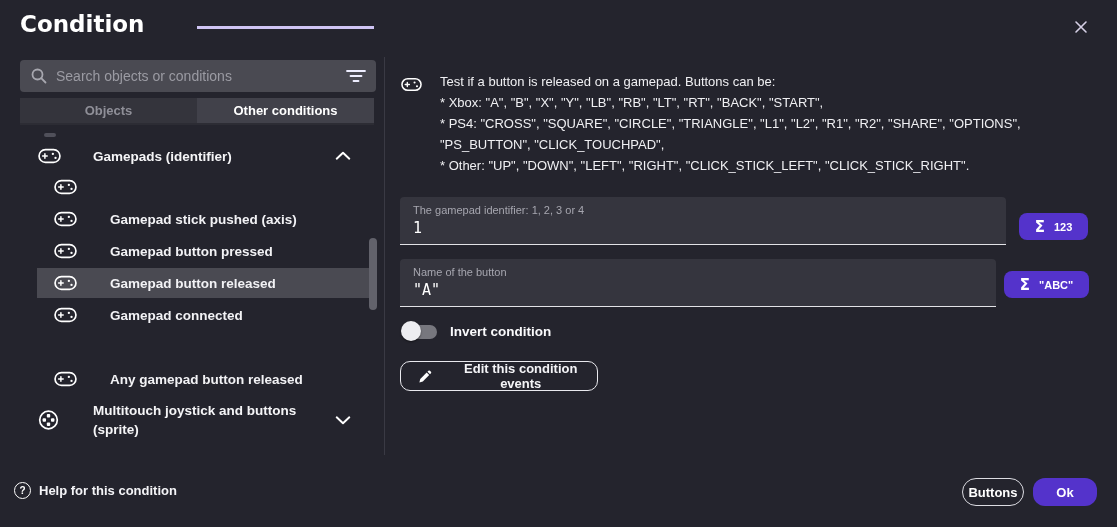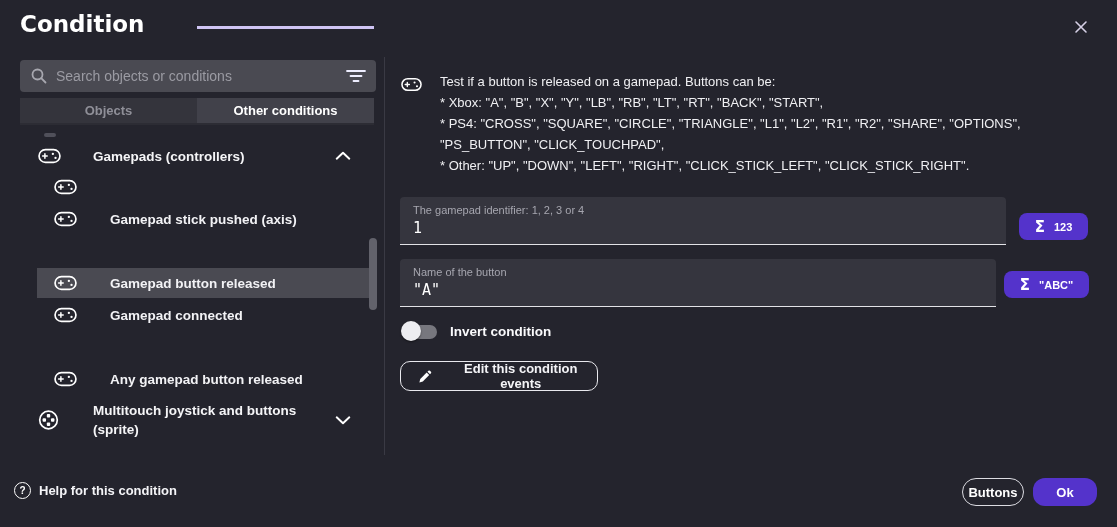--- a/index.html
+++ b/index.html
@@ -129,21 +129,21 @@
 
     <div class="row" style="top:11px;">
       <span class="icon-wrap group-icon" style="left:38px;">
         <svg width="23" height="16" viewBox="0 0 26 18">
           <rect x="1.2" y="1.8" width="23.6" height="14.4" rx="7.2" fill="none" stroke="#fff" stroke-width="1.9"></rect>
           <path d="M5.2 9h5.2 M7.8 6.4v5.2" stroke="#fff" stroke-width="1.7" stroke-linecap="round"></path>
           <circle cx="16.8" cy="6.6" r="1.3" fill="#fff"></circle>
             <circle cx="19.8" cy="11.2" r="1.3" fill="#fff"></circle>
         </svg>
       </span>
-      <span class="group-label" style="white-space:nowrap;">Gamepads (controllers)</span>
+      <span class="group-label" style="white-space:nowrap;">Gamepads (identifier)</span>
       <span class="chevron">
         <svg width="18" height="11" viewBox="0 0 20 12">
           <polyline points="3,9 10,2.5 17,9" fill="none" stroke="#fff" stroke-width="2.2" stroke-linecap="round" stroke-linejoin="round"></polyline>
         </svg>
       </span>
     </div>
 
     <div class="row" style="top:42px;">
       <span class="icon-wrap item-icon">
         <svg width="23" height="16" viewBox="0 0 26 18">
@@ -160,20 +160,31 @@
         <svg width="23" height="16" viewBox="0 0 26 18">
             <rect x="1.2" y="1.8" width="23.6" height="14.4" rx="7.2" fill="none" stroke="#fff" stroke-width="1.9"></rect>
             <path d="M5.2 9h5.2 M7.8 6.4v5.2" stroke="#fff" stroke-width="1.7" stroke-linecap="round"></path>
             <circle cx="16.8" cy="6.6" r="1.3" fill="#fff"></circle>
             <circle cx="19.8" cy="11.2" r="1.3" fill="#fff"></circle>
           </svg>
       </span>
       <span class="item-label">Gamepad stick pushed (axis)</span>
     </div>
 
+    <div class="row" style="top:106px;">
+      <span class="icon-wrap item-icon">
+        <svg width="23" height="16" viewBox="0 0 26 18">
+            <rect x="1.2" y="1.8" width="23.6" height="14.4" rx="7.2" fill="none" stroke="#fff" stroke-width="1.9"></rect>
+            <path d="M5.2 9h5.2 M7.8 6.4v5.2" stroke="#fff" stroke-width="1.7" stroke-linecap="round"></path>
+            <circle cx="16.8" cy="6.6" r="1.3" fill="#fff"></circle>
+            <circle cx="19.8" cy="11.2" r="1.3" fill="#fff"></circle>
+          </svg>
+      </span>
+      <span class="item-label">Gamepad button pressed</span>
+    </div>
 
     <div class="row selected" style="top:138px;">
       <span class="icon-wrap item-icon">
         <svg width="23" height="16" viewBox="0 0 26 18">
             <rect x="1.2" y="1.8" width="23.6" height="14.4" rx="7.2" fill="none" stroke="#fff" stroke-width="1.9"></rect>
             <path d="M5.2 9h5.2 M7.8 6.4v5.2" stroke="#fff" stroke-width="1.7" stroke-linecap="round"></path>
             <circle cx="16.8" cy="6.6" r="1.3" fill="#fff"></circle>
             <circle cx="19.8" cy="11.2" r="1.3" fill="#fff"></circle>
           </svg>
       </span>

